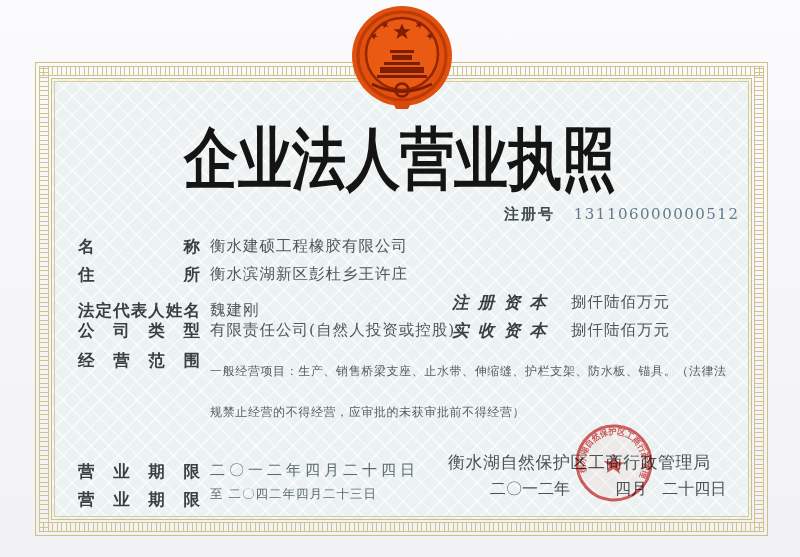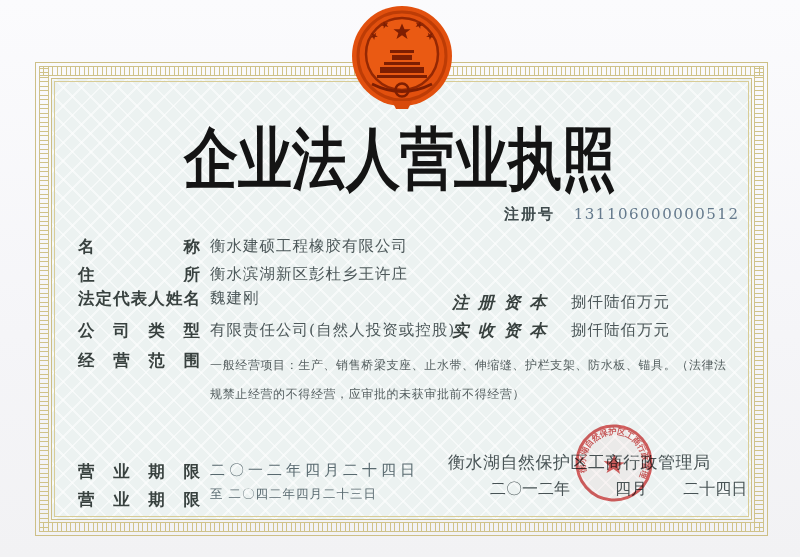--- a/index.html
+++ b/index.html
@@ -37,38 +37,38 @@
   .reg-label{color:#3f4a4c;font-weight:700;letter-spacing:2px;}
   .reg-num{margin-left:14px;color:#64798c;letter-spacing:1.5px;}
   
   .row{position:absolute;left:78px;white-space:nowrap;}
   .flabel{
     display:inline-block;width:122px;margin-right:5px;vertical-align:top;
     font-size:16.5px;font-weight:700;color:#38413f;
     text-align:justify;text-align-last:justify;
   }
   .fvalue{font-size:15.5px;color:#4d585a;letter-spacing:1px;vertical-align:top;}
-  .row-name{top:236px}.row-addr{top:264px}.row-rep{top:288px}.row-type{top:320px}.row-scope{top:350px}
+  .row-name{top:236px}.row-addr{top:264px}.row-rep{top:300px}.row-type{top:320px}.row-scope{top:350px}
   .cap{position:absolute;left:452px;white-space:nowrap;}
   .cap .flabel{width:94px;margin-right:20px;font-style:italic;}
   .cap-reg{top:292px}.cap-paid{top:320px}
   .scope-value{
     display:inline-block;white-space:normal;width:522px;
-    font-size:12px;line-height:29px;color:#555f60;letter-spacing:0.6px;vertical-align:top;margin-top:1px;
+    font-size:12px;line-height:41px;color:#555f60;letter-spacing:0.6px;vertical-align:top;margin-top:1px;
   }
   
   .row-est{top:461px}
   .row-est .fvalue{font-size:15px;letter-spacing:4px;color:#58696f;text-align:right;}
   .row-term{top:489px}
   .term-values{display:inline-block;vertical-align:top;margin-top:-3px;}
   .term-line{display:block;font-size:12.5px;line-height:16px;color:#58696f;letter-spacing:1px;}
   
   .authority{position:absolute;left:448px;top:451px;font-size:17px;color:#485355;letter-spacing:0.5px;white-space:nowrap;}
   .issue-date{position:absolute;left:490px;top:479px;font-size:16px;color:#485355;white-space:nowrap;}
-  .issue-date .dm{margin-left:40px;} .issue-date .dd{margin-left:31px;}
+  .issue-date .dm{margin-left:40px;} .issue-date .dd{margin-left:10px;}
   .seal{position:absolute;left:574px;top:423px;width:80px;height:80px;mix-blend-mode:multiply;opacity:.9;transform:rotate(4deg);}
 </style>
 </head>
 <body>
 
 <div class="stage">
 
   <div class="frame">
     <div class="band band-top"></div>
     <div class="band band-bottom"></div>

